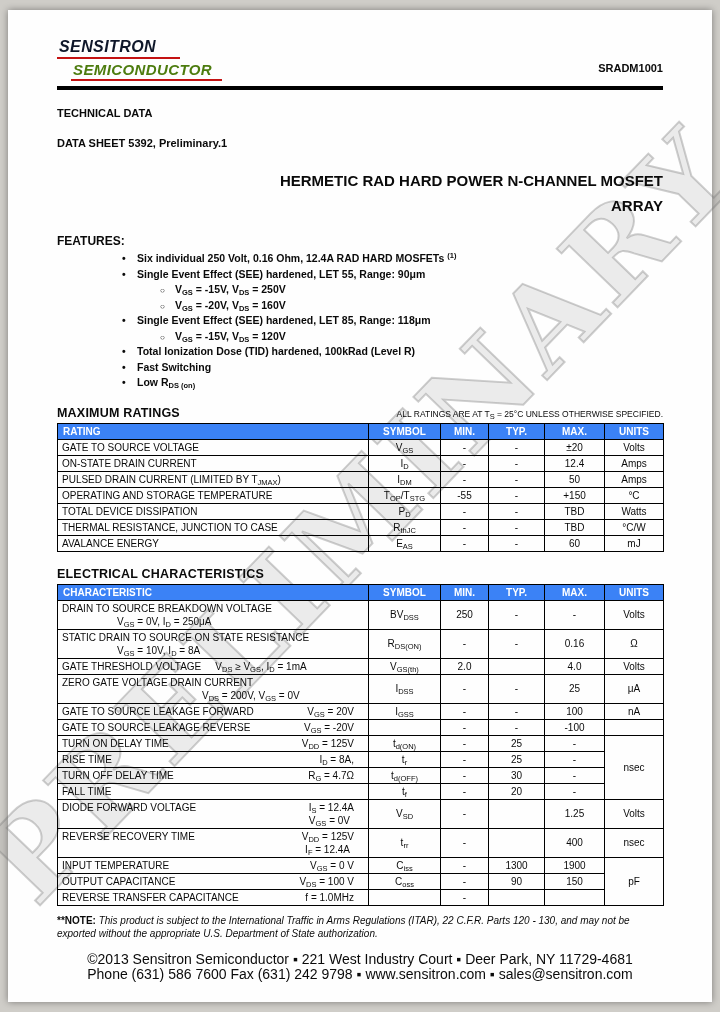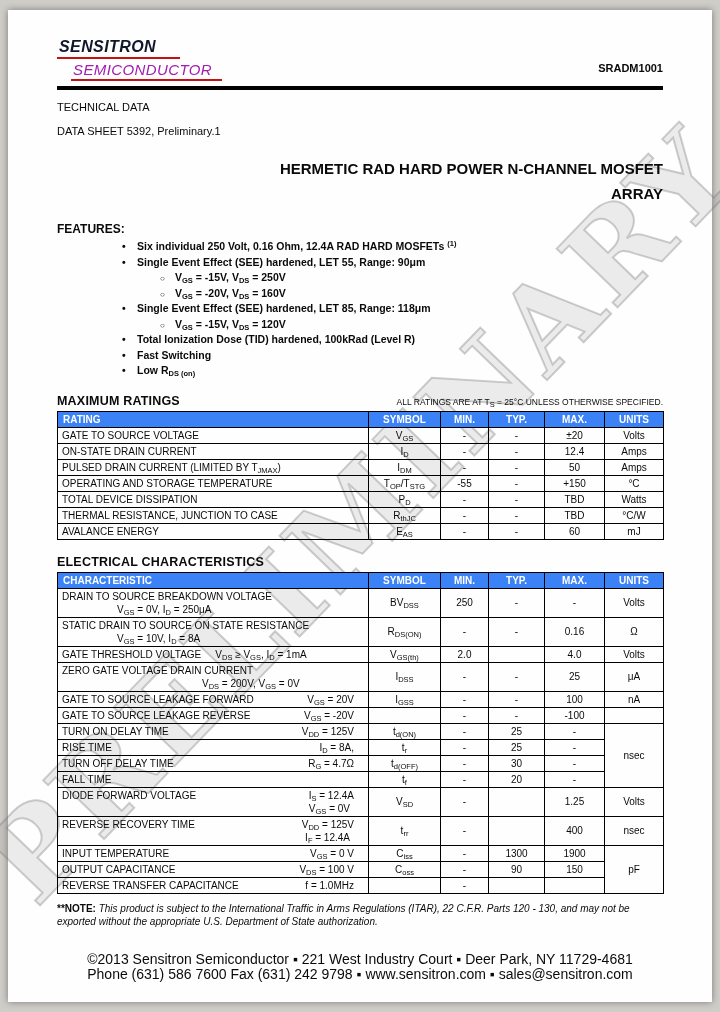--- a/index.html
+++ b/index.html
@@ -12,25 +12,25 @@
   
   .watermark { position:absolute; left:50%; top:505px; transform:translate(-50%,-50%) rotate(-46deg);
                font-family:"DejaVu Serif", serif; font-size:116px; font-weight:bold; letter-spacing:5px;
                color:rgba(130,130,130,0.15); -webkit-text-stroke:2px rgba(115,115,115,0.34);
                white-space:nowrap; z-index:0; pointer-events:none; }
 
   
   .hdr { display:flex; justify-content:space-between; align-items:flex-start; }
   .logo1 { color:#0f172a; font-style:italic; font-weight:bold; font-size:16px; letter-spacing:.4px;
            border-bottom:2px solid #c41212; display:inline-block; padding:0 24px 1px 2px; }
-  .logo2 { color:#a21caf; font-style:italic; font-weight:normal; font-size:15px; letter-spacing:.4px;
+  .logo2 { color:#4d7c0f; font-style:italic; font-weight:bold; font-size:15px; letter-spacing:.4px;
            border-bottom:2px solid #c41212; display:inline-block; padding:0 10px 1px 2px; margin-left:14px; margin-top:2px; }
   .docnum { font-weight:bold; font-size:11px; margin-top:24px; }
   .rule { height:4px; background:#000; margin-top:5px; }
-  .tech, .ds { font-weight:normal; font-size:11px; line-height:14px; margin-top:10px; }
+  .tech, .ds { font-weight:bold; font-size:11px; line-height:14px; margin-top:16px; }
 
   
   .title { text-align:right; font-weight:bold; font-size:15px; line-height:25px; margin-top:18px; }
 
   
   .features { margin-top:16px; }
   .features h3 { font-size:12px; font-weight:bold; margin-bottom:3px; }
   .features ul { list-style:none; }
   .features li { font-weight:bold; font-size:10.5px; line-height:15.5px; position:relative; }
   .features li.lvl-1 { margin-left:80px; }

